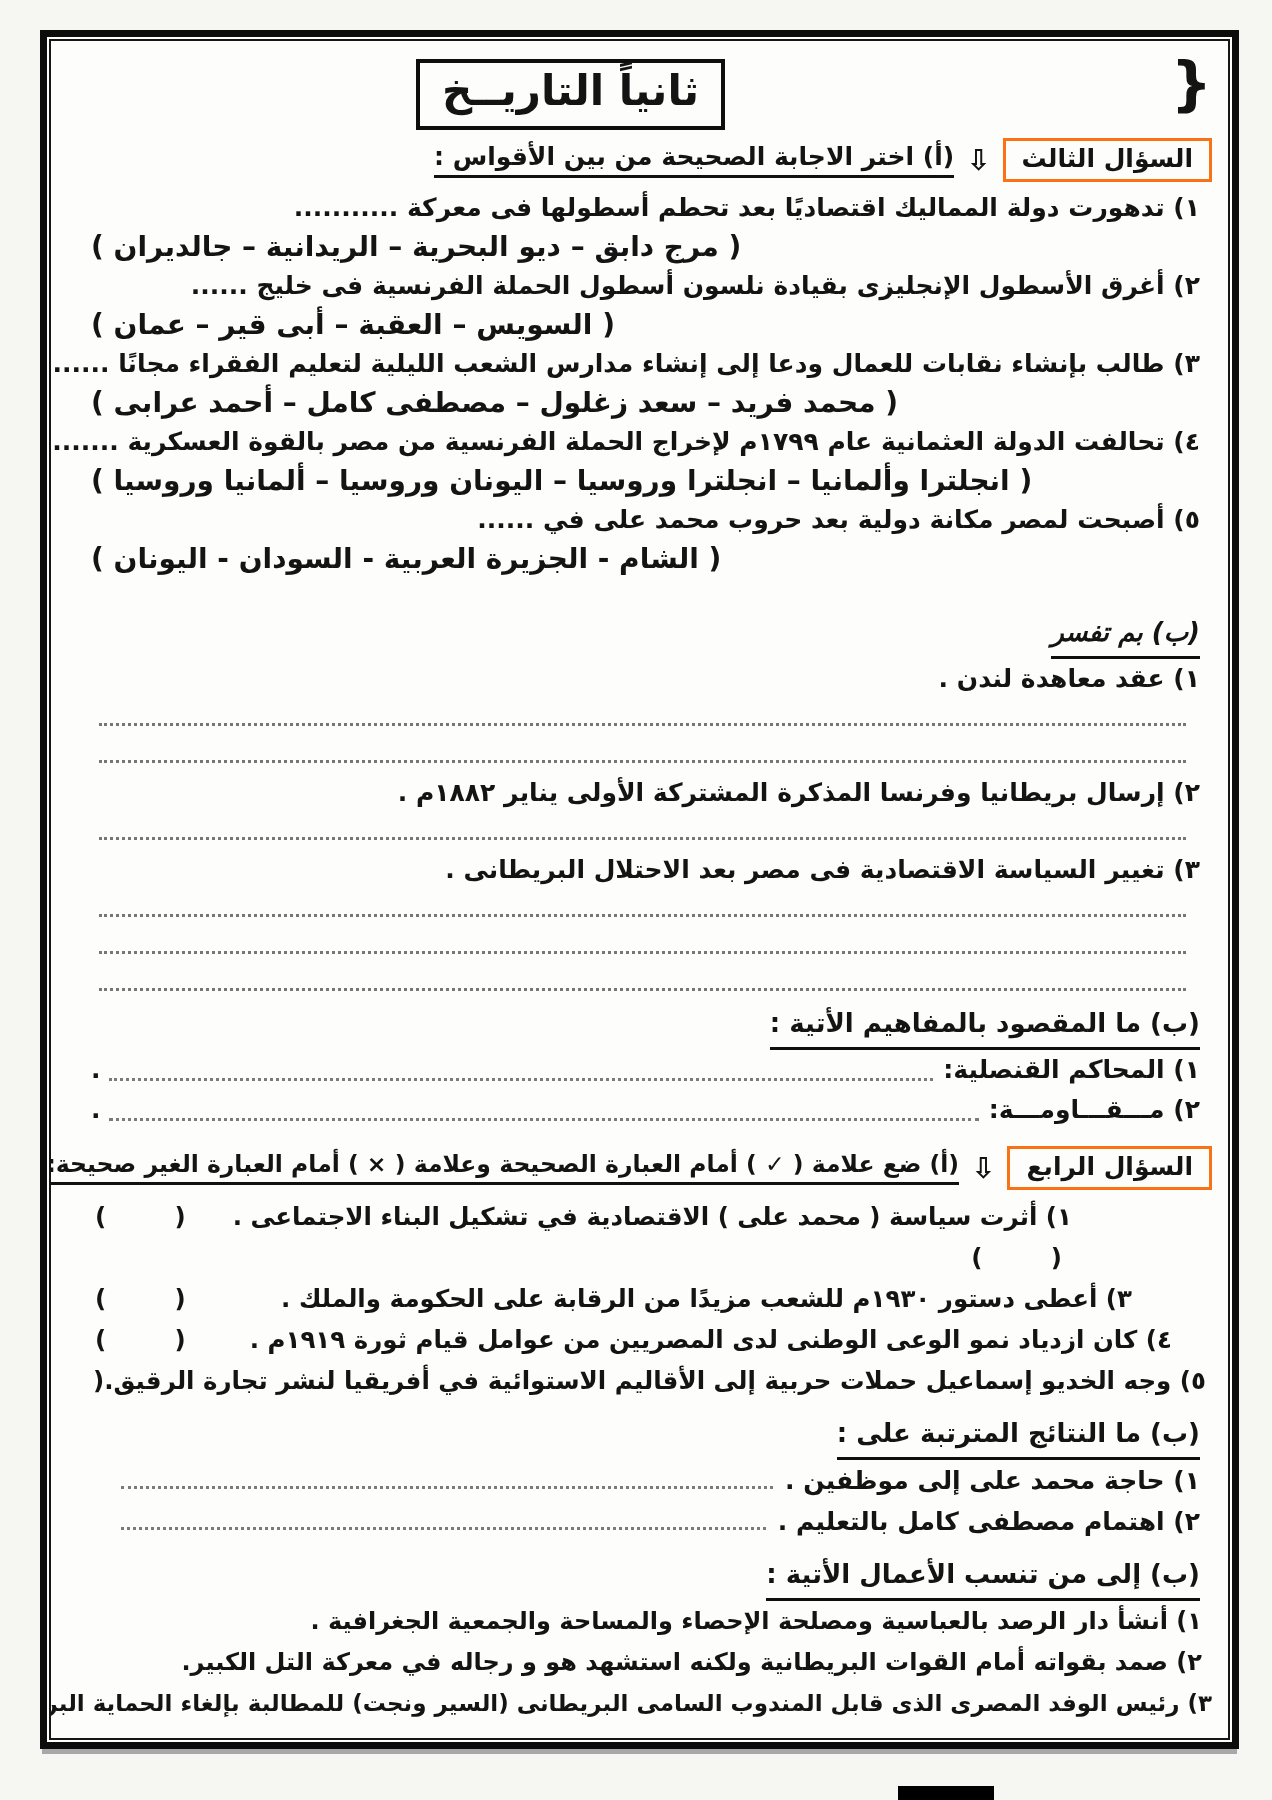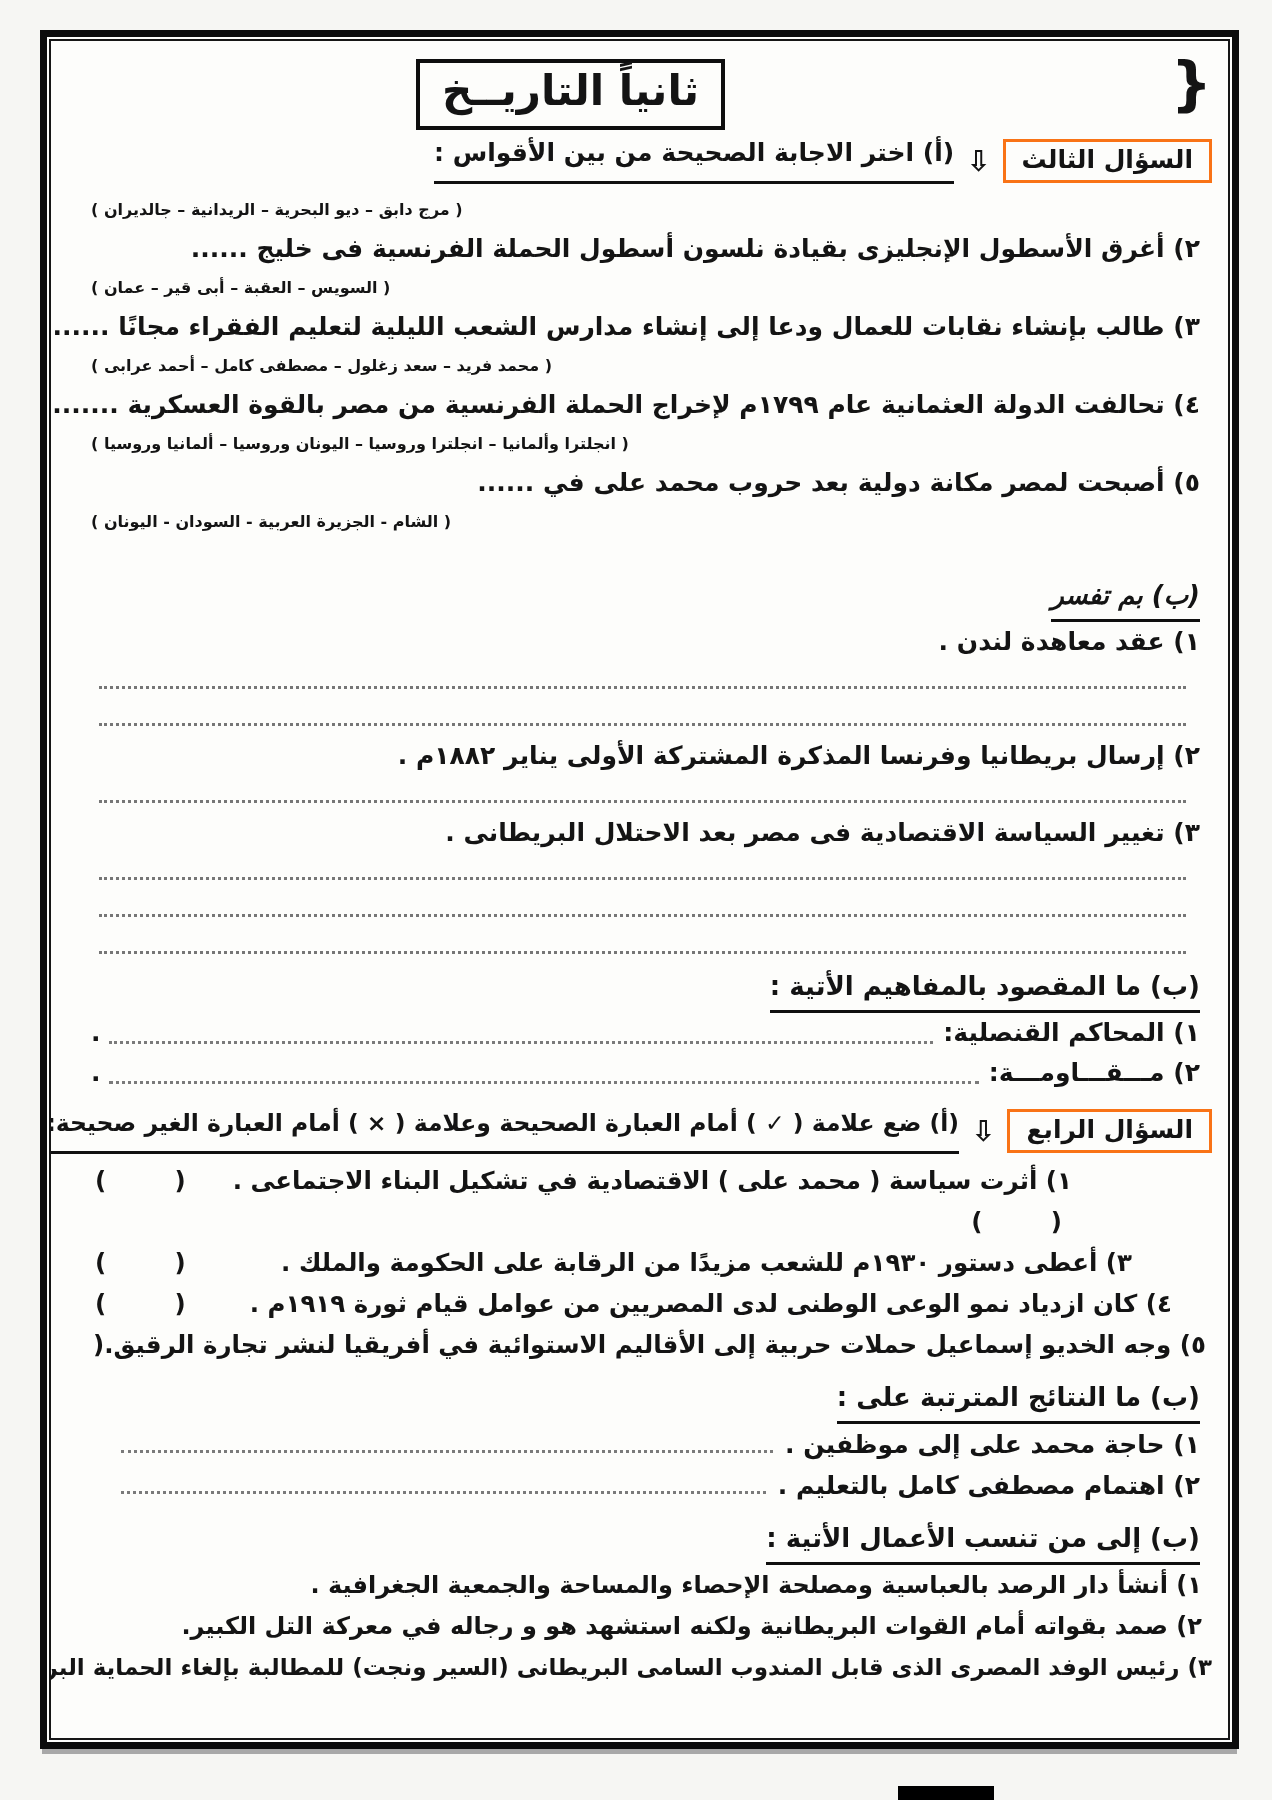--- a/index.html
+++ b/index.html
@@ -24,24 +24,24 @@
   }
   .title-row{text-align:center;margin:6px 0 8px;}
   .title-box{
     display:inline-block;position:relative;right:68px;
     border:4px solid #0e0e0e;padding:2px 22px 8px;
     font-size:42px;line-height:1.25;
   }
   .qheader{display:flex;align-items:center;gap:12px;margin:0 0 6px;}
   .qbox{border:3px solid #f97316;padding:3px 16px 6px;font-size:25px;white-space:nowrap;}
   .arrow{font-size:29px;}
-  .instr{font-size:25px;border-bottom:3px solid #111;padding-bottom:14px;white-space:nowrap;}
+  .instr{font-size:25px;border-bottom:3px solid #111;padding-bottom:4px;white-space:nowrap;}
   .instr.small{font-size:23.5px;}
   .q{font-size:25px;text-align:right;line-height:39px;white-space:nowrap;padding-right:12px;}
-  .opt{font-size:16px;text-align:left;line-height:39px;padding-left:26px;white-space:nowrap;}
+  .opt{font-size:28px;text-align:left;line-height:39px;padding-left:26px;white-space:nowrap;}
   .sechead-row{text-align:right;padding-right:12px;}
   .sechead{display:inline-block;font-size:26px;border-bottom:3px solid #0f0f0f;padding-bottom:4px;line-height:40px;}
   .mt34{margin-top:34px;font-style:italic;} .mt16{margin-top:16px;} .mt12{margin-top:12px;} .mt8{margin-top:12px;}
   .exline{font-size:25px;text-align:right;line-height:40px;padding-right:12px;}
   .dotline{height:24px;border-bottom:3px dotted #767676;margin:0 26px 10px 34px;}
   .fillrow{display:flex;align-items:flex-end;font-size:25px;line-height:40px;padding:0 12px 0 26px;}
   .fillrow .dots{flex:1;border-bottom:3px dotted #7a7a7a;margin:0 10px 9px 8px;height:26px;}
   .tfrow{display:flex;justify-content:space-between;align-items:baseline;
          font-size:24.5px;line-height:41px;padding-left:30px;white-space:nowrap;}
   .tfrow .st{white-space:nowrap;}
@@ -64,20 +64,21 @@
     <div class="title-row">
       <span class="title-box">ثانياً التاريــخ</span>
     </div>
 
     <div class="qheader">
       <span class="qbox">السؤال الثالث</span>
       <span class="arrow">⇩</span>
       <span class="instr">(أ) اختر الاجابة الصحيحة من بين الأقواس :</span>
     </div>
 
+    <div class="q">١) تدهورت دولة المماليك اقتصاديًا بعد تحطم أسطولها فى معركة ...........</div>
     <div class="opt">( مرج دابق – ديو البحرية  –  الريدانية – جالديران )</div>
     <div class="q">٢) أغرق الأسطول الإنجليزى بقيادة نلسون أسطول الحملة الفرنسية فى خليج ......</div>
     <div class="opt">( السويس – العقبة – أبى قير  – عمان )</div>
     <div class="q">٣) طالب بإنشاء نقابات للعمال ودعا إلى إنشاء مدارس الشعب الليلية لتعليم الفقراء مجانًا .......</div>
     <div class="opt">( محمد فريد – سعد زغلول – مصطفى كامل – أحمد عرابى )</div>
     <div class="q">٤) تحالفت الدولة العثمانية عام ١٧٩٩م لإخراج الحملة الفرنسية من مصر بالقوة العسكرية ........</div>
     <div class="opt">( انجلترا وألمانيا – انجلترا وروسيا  – اليونان وروسيا – ألمانيا وروسيا )</div>
     <div class="q">٥) أصبحت لمصر مكانة دولية بعد حروب محمد على في ......</div>
     <div class="opt">( الشام -  الجزيرة العربية  -  السودان  -  اليونان )</div>
 

